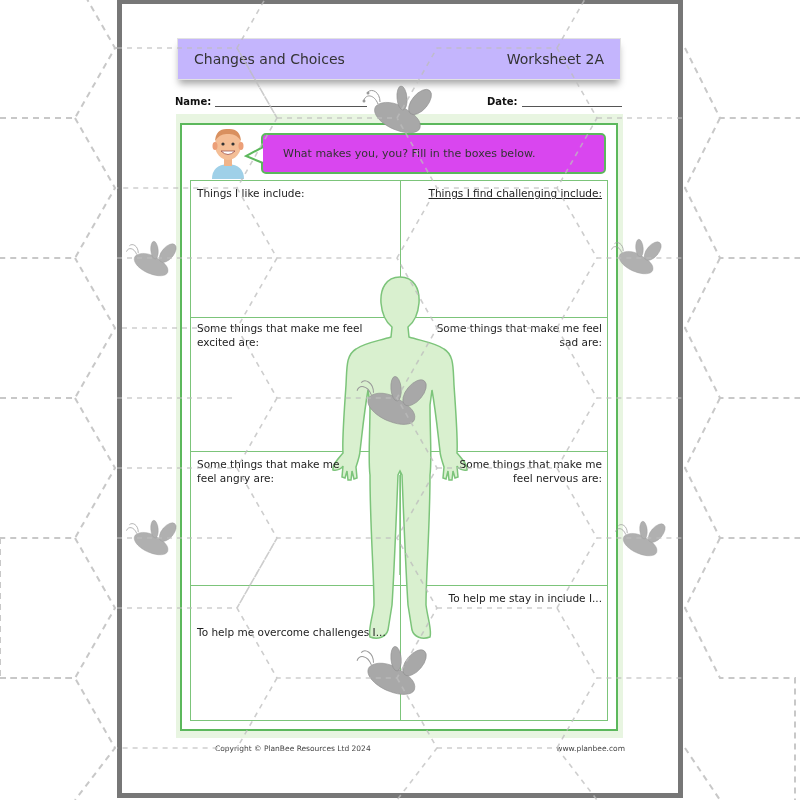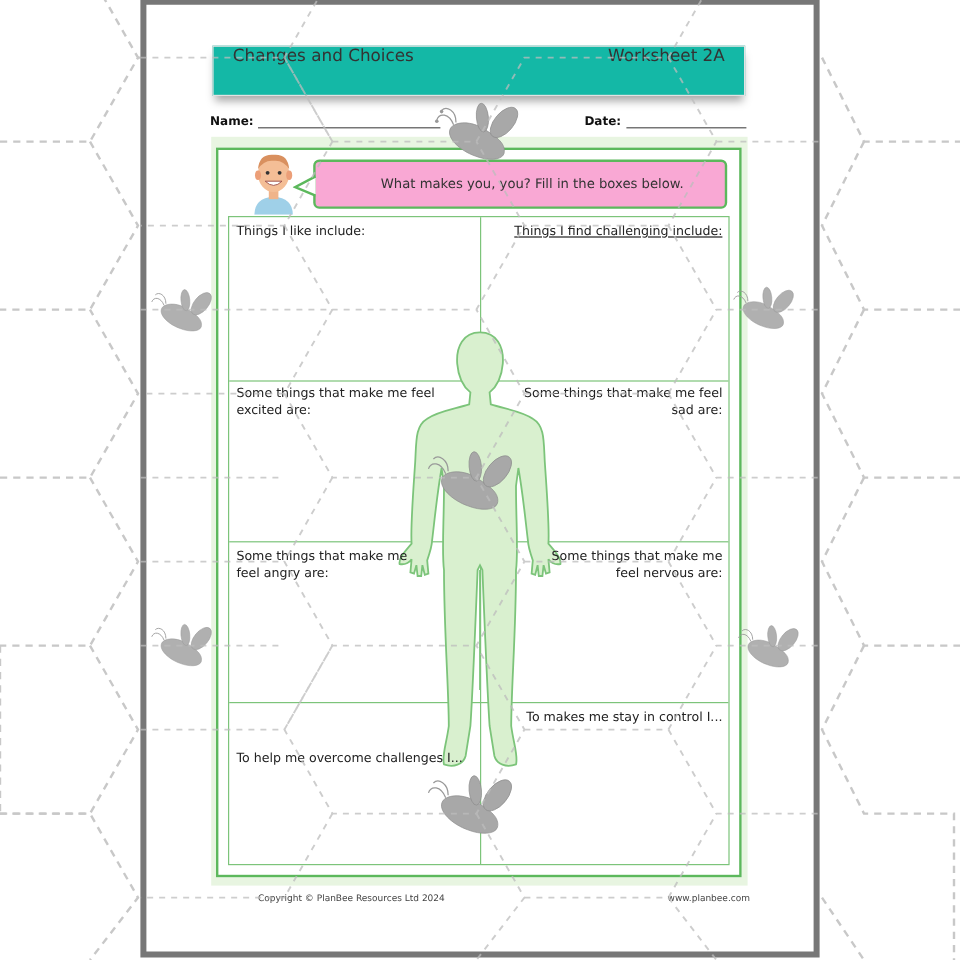--- a/index.html
+++ b/index.html
@@ -8,42 +8,42 @@
 
   .bg-pattern { position: absolute; left: 0; top: 0; width: 800px; height: 800px; z-index: 0; }
 
   .page-frame {
     position: absolute; left: 117px; top: 0; width: 566px; height: 798px;
     border: 5px solid #777; border-top: 4px solid #777; background: #fff; z-index: 1;
   }
 
   .title-banner {
     position: absolute; left: 177px; top: 38px; width: 444px; height: 42px;
-    background: #14b8a6; border: 1px solid #e2e2e2;
+    background: #c4b5fd; border: 1px solid #e2e2e2;
     box-shadow: 0 6px 7px -2px rgba(0,0,0,0.35);
-    display: flex; justify-content: space-between;
+    display: flex; align-items: center; justify-content: space-between;
     padding: 0 16px; z-index: 3;
   }
   .title-banner span { font-size: 14px; color: #333; }
 
   .name-row { position: absolute; top: 95px; font-size: 10px; font-weight: bold; color: #111; z-index: 3; display: flex; align-items: flex-end; }
   .name-row .line { display: inline-block; border-bottom: 1px solid #555; height: 12px; margin-left: 4px; }
 
   .green-panel {
     position: absolute; left: 176px; top: 114px; width: 447px; height: 624px;
     background: #e8f5e1; z-index: 3;
   }
   .green-outer {
     position: absolute; left: 180px; top: 123px; width: 438px; height: 608px;
     border: 2px solid #5cb85c; background: #fff; z-index: 4;
   }
   .speech-box {
     position: absolute; left: 261px; top: 133px; width: 345px; height: 41px;
-    border: 2px solid #5cb85c; border-radius: 5px; background: #f9a8d4; z-index: 6;
-    display: flex; align-items: center; justify-content: center; padding-left: 20px;
+    border: 2px solid #5cb85c; border-radius: 5px; background: #d946ef; z-index: 6;
+    display: flex; align-items: center; justify-content: flex-start; padding-left: 20px;
     font-size: 11px; color: #333;
   }
   .speech-tail { position: absolute; left: 244px; top: 145px; z-index: 7; }
   .avatar { position: absolute; left: 206px; top: 125px; z-index: 6; }
 
   .grid {
     position: absolute; left: 190px; top: 180px; width: 418px; height: 541px;
     border: 1.5px solid #7cc47a; z-index: 5;
   }
   .grid .vline { position: absolute; left: 209px; top: 0; bottom: 0; border-left: 1.5px solid #7cc47a; }
@@ -187,21 +187,21 @@
 <div class="cell-label" style="left:197px;top:457px;">
   <div>Some things that make me</div>
   <div>feel angry are:</div>
 </div>
 <div class="cell-label right" style="right:198px;top:457px;">
   <div>Some things that make me</div>
   <div>feel nervous are:</div>
 </div>
 
 <div class="cell-label" style="left:197px;top:591px;margin-top:34px;">To help me overcome challenges I...</div>
-<div class="cell-label right" style="right:198px;top:591px;">To makes me stay in control I...</div>
+<div class="cell-label right" style="right:198px;top:591px;">To help me stay in include I...</div>
 
 <svg class="bee" style="left:362px;top:84px;" width="76" height="52" viewBox="0 0 76 52">
   <g fill="#a8a8a8" stroke="#8e8e8e" stroke-width="0.6">
     <path d="M14 22 C20 16 34 18 42 24 C52 30 60 36 58 44 C56 50 44 50 34 46 C22 42 8 30 14 22 Z"></path>
     <ellipse cx="40" cy="14" rx="5" ry="12" transform="rotate(-5 40 14)"></ellipse>
     <ellipse cx="58" cy="18" rx="8" ry="15" transform="rotate(40 58 18)"></ellipse>
   </g>
   <path d="M16 20 C12 10 4 10 2 16 M18 18 C18 8 10 4 6 8" fill="none" stroke="#999" stroke-width="1"></path>
   <circle cx="2" cy="17" r="1.5" fill="#999"></circle>
     <circle cx="6" cy="9" r="1.5" fill="#999"></circle>

